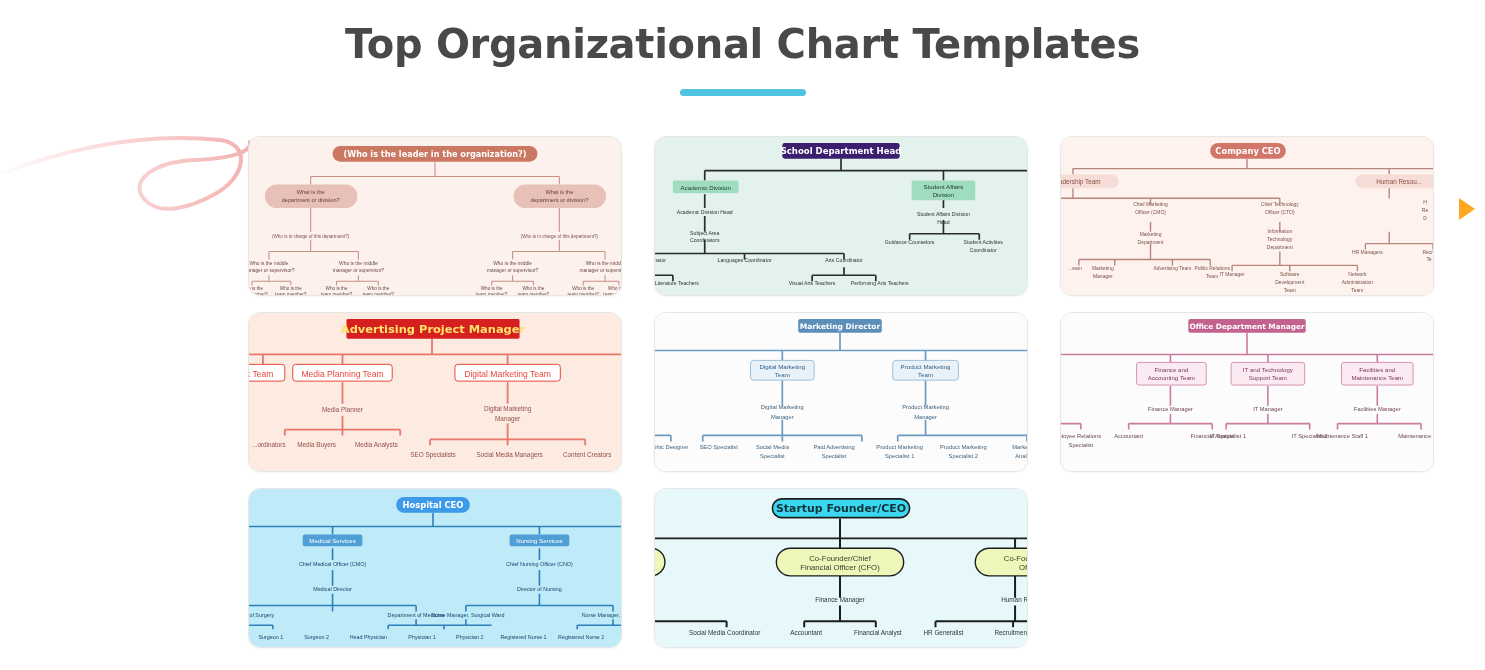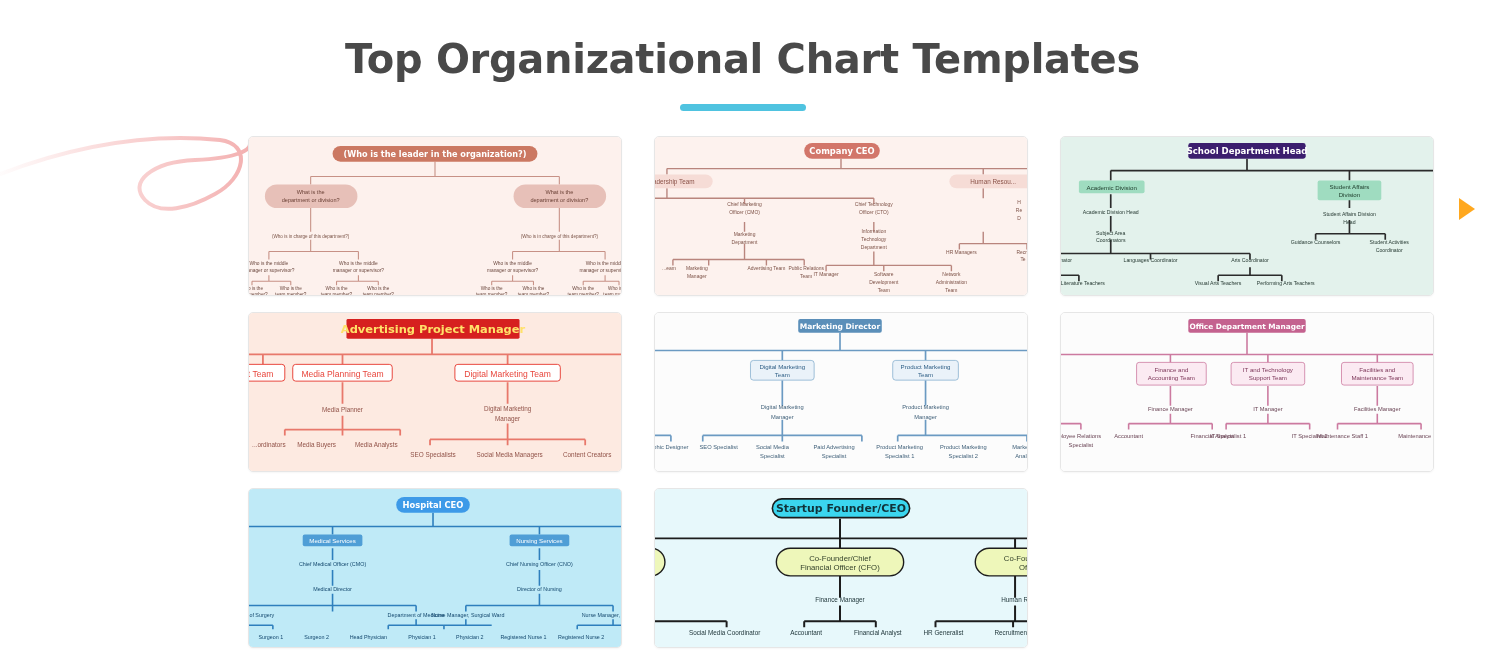--- a/index.html
+++ b/index.html
@@ -12,21 +12,21 @@
     overflow: hidden;
   }
   #page { position: relative; width: 1485px; height: 670px; background: #fff; overflow: hidden; }
 
   
   .squiggle { position: absolute; left: -10px; top: 120px; width: 260px; height: 140px; pointer-events: none; }
 
   
   .page-header { position: absolute; top: 0; left: 0; width: 1485px; text-align: center; }
   .page-title {
-    margin: 0; padding-top: 36px;
+    margin: 0; padding-top: 21px;
     font-size: 40px; font-weight: bold; letter-spacing: -0.3px;
     color: #494949;
     font-family: "DejaVu Sans", sans-serif;
   }
   .title-rule { width: 126px; height: 7px; background: #4fc3e0; border-radius: 4px; margin: 22px auto 0; }
 
   
   .next-arrow {
     position: absolute; right: 10px; top: 198px;
     width: 0; height: 0;
@@ -35,21 +35,21 @@
     border-bottom: 11px solid transparent;
     cursor: pointer;
   }
 
   
   .grid { position: absolute; left: 248px; top: 136px; width: 1240px; }
   .grid-row { display: flex; gap: 32px; margin-bottom: 16px; }
   .card {
     width: 374px; height: 160px;
     border: 1px solid #e6e6e6;
-    border-radius: 5px;
+    border-radius: 12px;
     overflow: hidden;
     position: relative;
     cursor: pointer;
     box-shadow: 0 1px 2px rgba(0,0,0,0.04);
     flex: 0 0 374px;
   }
   .card.placeholder { border: none; box-shadow: none; background: transparent; cursor: default; }
   .chart-svg { display: block; width: 100%; height: 100%; }
 
   
@@ -133,20 +133,63 @@
             <text x="130" y="155">Who is the</text>
               <text x="130" y="161">team member?</text>
             <text x="244" y="155">Who is the</text>
               <text x="244" y="161">team member?</text>
             <text x="286" y="155">Who is the</text>
               <text x="286" y="161">team member?</text>
             <text x="336" y="155">Who is the</text>
               <text x="336" y="161">team member?</text>
             <text x="372" y="155">Who is the</text>
               <text x="372" y="161">team member?</text>
+          </g>
+        </svg>
+      </div>
+
+      <div class="card">
+        <svg class="chart-svg" viewBox="0 0 374 160" preserveAspectRatio="none">
+          <rect x="0" y="0" width="374" height="160" fill="#e3f2ec"></rect>
+          <g stroke="#2b2b2b" stroke-width="1.7" fill="none">
+            <path d="M187,22 L187,34 M50,34 L374,34 M50,34 L50,44 M290,34 L290,44"></path>
+            <path d="M50,58 L50,72 M50,80 L50,96 M50,104 L50,118 M-10,118 L190,118 M-10,118 L-10,124 M90,118 L90,124 M190,118 L190,124"></path>
+            <path d="M-10,132 L-10,140 M-26,140 L18,140 M-26,140 L-26,146 M18,140 L18,146"></path>
+            <path d="M190,132 L190,140 M158,140 L222,140 M158,140 L158,146 M222,140 L222,146"></path>
+            <path d="M290,62 L290,72 M290,84 L290,98 M256,98 L326,98 M256,98 L256,104 M326,98 L326,104"></path>
+          </g>
+          <g>
+            <rect x="128" y="6" width="118" height="16" rx="2.5" fill="#3b1e6e"></rect>
+            <text class="t-root" x="187" y="17.5" font-size="8.6" fill="#ffffff" text-anchor="middle">School Department Head</text>
+          </g>
+          <g>
+            <rect x="18" y="44" width="66" height="13" rx="2" fill="#9fdcc0"></rect>
+            <text class="t-box" x="51" y="53.4" font-size="6.2" fill="#1d3b2a" text-anchor="middle">Academic Division</text>
+          </g>
+          <g>
+            <rect x="258" y="44" width="64" height="20" rx="2" fill="#9fdcc0"></rect>
+            <text class="t-box" x="290" y="52.5" font-size="6.2" fill="#1d3b2a" text-anchor="middle">Student Affairs</text>
+            <text class="t-box" x="290" y="60.5" font-size="6.2" fill="#1d3b2a" text-anchor="middle">Division</text>
+          </g>
+          <g class="t-leaf" fill="#273a33" text-anchor="middle">
+            <text x="50" y="78" font-size="5.2">Academic Division Head</text>
+            <text x="50" y="99" font-size="5.2">Subject Area</text>
+            <text x="50" y="106" font-size="5.2">Coordinators</text>
+            <text x="290" y="80" font-size="5.2">Student Affairs Division</text>
+            <text x="290" y="88" font-size="5.2">Head</text>
+            <text x="-10" y="127" font-size="5.2">...ities Coordinator</text>
+            <text x="90" y="127" font-size="5.2">Languages Coordinator</text>
+            <text x="190" y="127" font-size="5.2">Arts Coordinator</text>
+            <text x="256" y="108" font-size="5.2">Guidance Counselors</text>
+            <text x="330" y="108" font-size="5.2">Student Activities</text>
+            <text x="330" y="116" font-size="5.2">Coordinator</text>
+            <text x="-26" y="150" font-size="5.2">...rs</text>
+            <text x="22" y="150" font-size="5.2">Literature Teachers</text>
+            <text x="158" y="150" font-size="5.2">Visual Arts Teachers</text>
+            <text x="226" y="150" font-size="5.2">Performing Arts Teachers</text>
           </g>
         </svg>
       </div>
 
       <div class="card">
         <svg class="chart-svg" viewBox="0 0 374 160" preserveAspectRatio="none">
           <rect x="0" y="0" width="374" height="160" fill="#fdf2ee"></rect>
           <g stroke="#b9857d" stroke-width="1.4" fill="none">
             <path d="M187,22 L187,32 M12,32 L374,32 M12,32 L12,38 M330,32 L330,38"></path>
             <path d="M12,52 L12,62 M-20,62 L220,62 M-20,62 L-20,68 M90,62 L90,68 M220,62 L220,68"></path>
@@ -191,63 +234,20 @@
               <text x="230" y="157" font-size="5">Team</text>
             <text x="298" y="141" font-size="5">Network</text>
               <text x="298" y="149" font-size="5">Administration</text>
               <text x="298" y="157" font-size="5">Team</text>
             <text x="308" y="118" font-size="5">HR Managers</text>
             <text x="370" y="118" font-size="5">Recru</text>
               <text x="370" y="126" font-size="5">Te</text>
           </g>
         </svg>
       </div>
-
-      <div class="card">
-        <svg class="chart-svg" viewBox="0 0 374 160" preserveAspectRatio="none">
-          <rect x="0" y="0" width="374" height="160" fill="#e3f2ec"></rect>
-          <g stroke="#2b2b2b" stroke-width="1.7" fill="none">
-            <path d="M187,22 L187,34 M50,34 L374,34 M50,34 L50,44 M290,34 L290,44"></path>
-            <path d="M50,58 L50,72 M50,80 L50,96 M50,104 L50,118 M-10,118 L190,118 M-10,118 L-10,124 M90,118 L90,124 M190,118 L190,124"></path>
-            <path d="M-10,132 L-10,140 M-26,140 L18,140 M-26,140 L-26,146 M18,140 L18,146"></path>
-            <path d="M190,132 L190,140 M158,140 L222,140 M158,140 L158,146 M222,140 L222,146"></path>
-            <path d="M290,62 L290,72 M290,84 L290,98 M256,98 L326,98 M256,98 L256,104 M326,98 L326,104"></path>
-          </g>
-          <g>
-            <rect x="128" y="6" width="118" height="16" rx="2.5" fill="#3b1e6e"></rect>
-            <text class="t-root" x="187" y="17.5" font-size="8.6" fill="#ffffff" text-anchor="middle">School Department Head</text>
-          </g>
-          <g>
-            <rect x="18" y="44" width="66" height="13" rx="2" fill="#9fdcc0"></rect>
-            <text class="t-box" x="51" y="53.4" font-size="6.2" fill="#1d3b2a" text-anchor="middle">Academic Division</text>
-          </g>
-          <g>
-            <rect x="258" y="44" width="64" height="20" rx="2" fill="#9fdcc0"></rect>
-            <text class="t-box" x="290" y="52.5" font-size="6.2" fill="#1d3b2a" text-anchor="middle">Student Affairs</text>
-            <text class="t-box" x="290" y="60.5" font-size="6.2" fill="#1d3b2a" text-anchor="middle">Division</text>
-          </g>
-          <g class="t-leaf" fill="#273a33" text-anchor="middle">
-            <text x="50" y="78" font-size="5.2">Academic Division Head</text>
-            <text x="50" y="99" font-size="5.2">Subject Area</text>
-            <text x="50" y="106" font-size="5.2">Coordinators</text>
-            <text x="290" y="80" font-size="5.2">Student Affairs Division</text>
-            <text x="290" y="88" font-size="5.2">Head</text>
-            <text x="-10" y="127" font-size="5.2">...ities Coordinator</text>
-            <text x="90" y="127" font-size="5.2">Languages Coordinator</text>
-            <text x="190" y="127" font-size="5.2">Arts Coordinator</text>
-            <text x="256" y="108" font-size="5.2">Guidance Counselors</text>
-            <text x="330" y="108" font-size="5.2">Student Activities</text>
-            <text x="330" y="116" font-size="5.2">Coordinator</text>
-            <text x="-26" y="150" font-size="5.2">...rs</text>
-            <text x="22" y="150" font-size="5.2">Literature Teachers</text>
-            <text x="158" y="150" font-size="5.2">Visual Arts Teachers</text>
-            <text x="226" y="150" font-size="5.2">Performing Arts Teachers</text>
-          </g>
-        </svg>
-      </div>
     </div>
 
     <div class="grid-row">
 
       <div class="card">
         <svg class="chart-svg" viewBox="0 0 374 160" preserveAspectRatio="none">
           <rect x="0" y="0" width="374" height="160" fill="#fdeae1"></rect>
           <g stroke="#e8786b" stroke-width="1.8" fill="none">
             <path d="M184,26 L184,42 M-20,42 L374,42 M14,42 L14,52 M94,42 L94,52 M260,42 L260,52"></path>
             <path d="M94,70 L94,92 M94,104 L94,118 M36,118 L152,118 M36,118 L36,124 M94,118 L94,124 M152,118 L152,124"></path>

